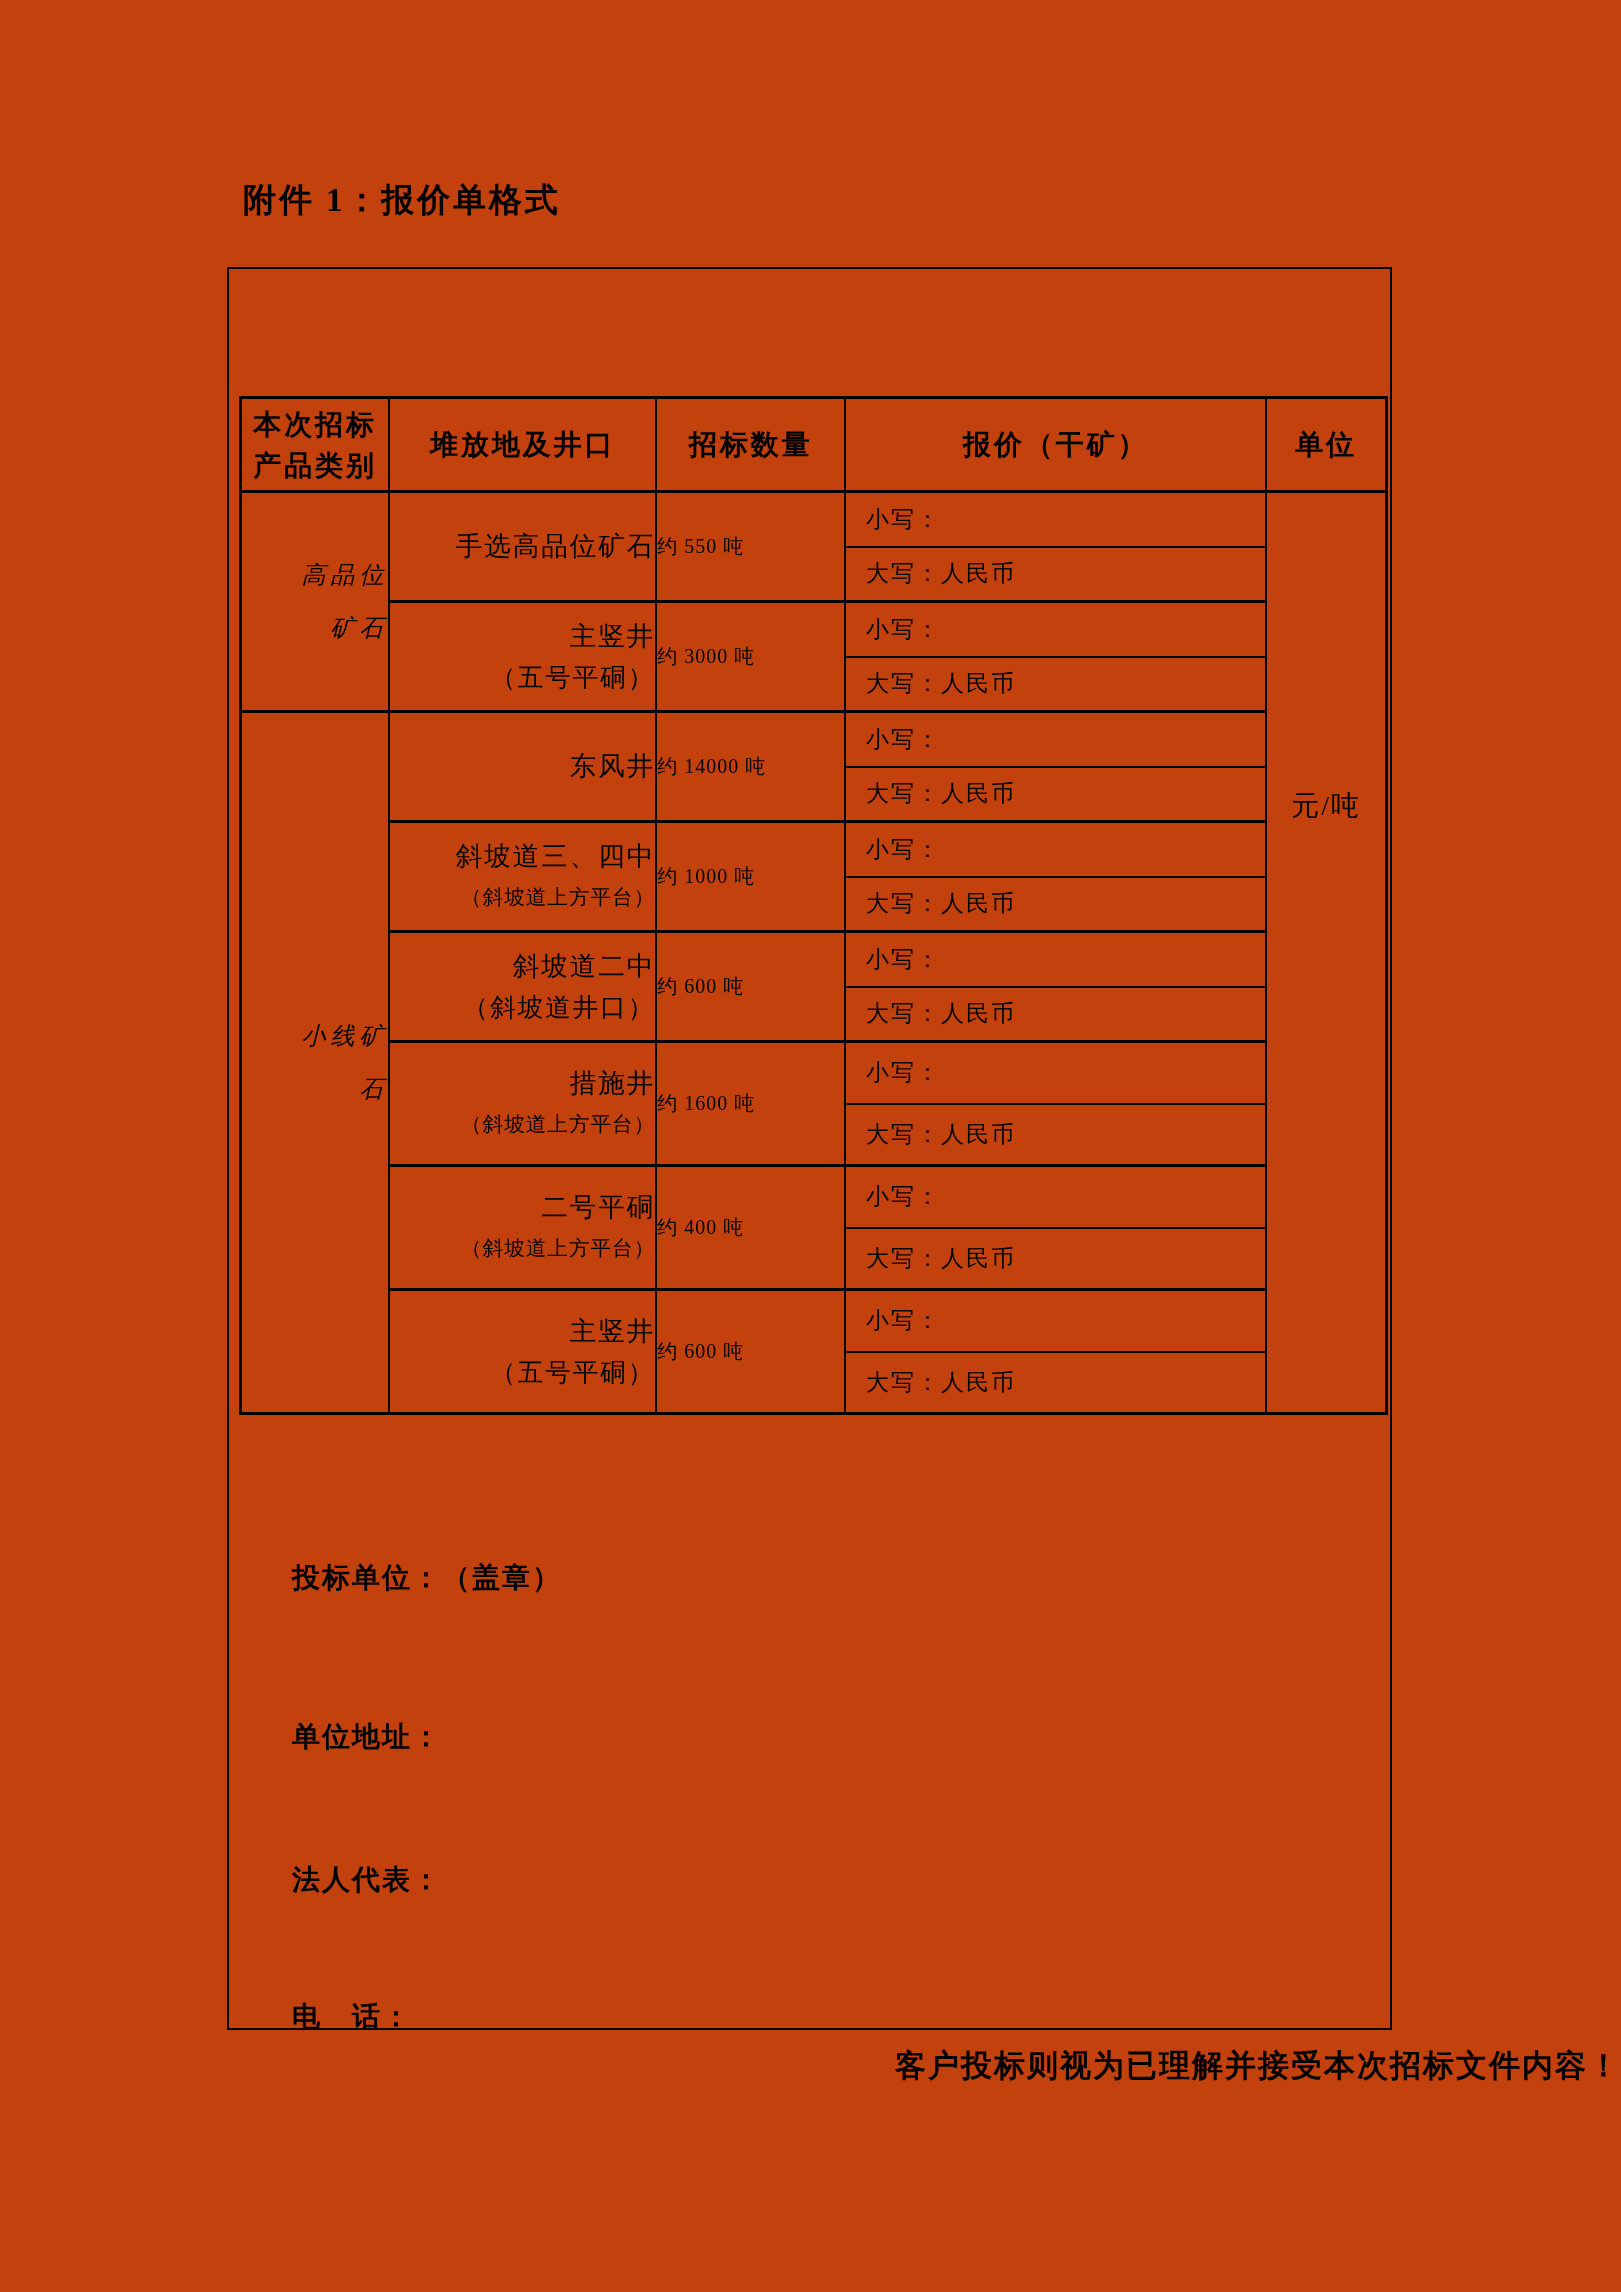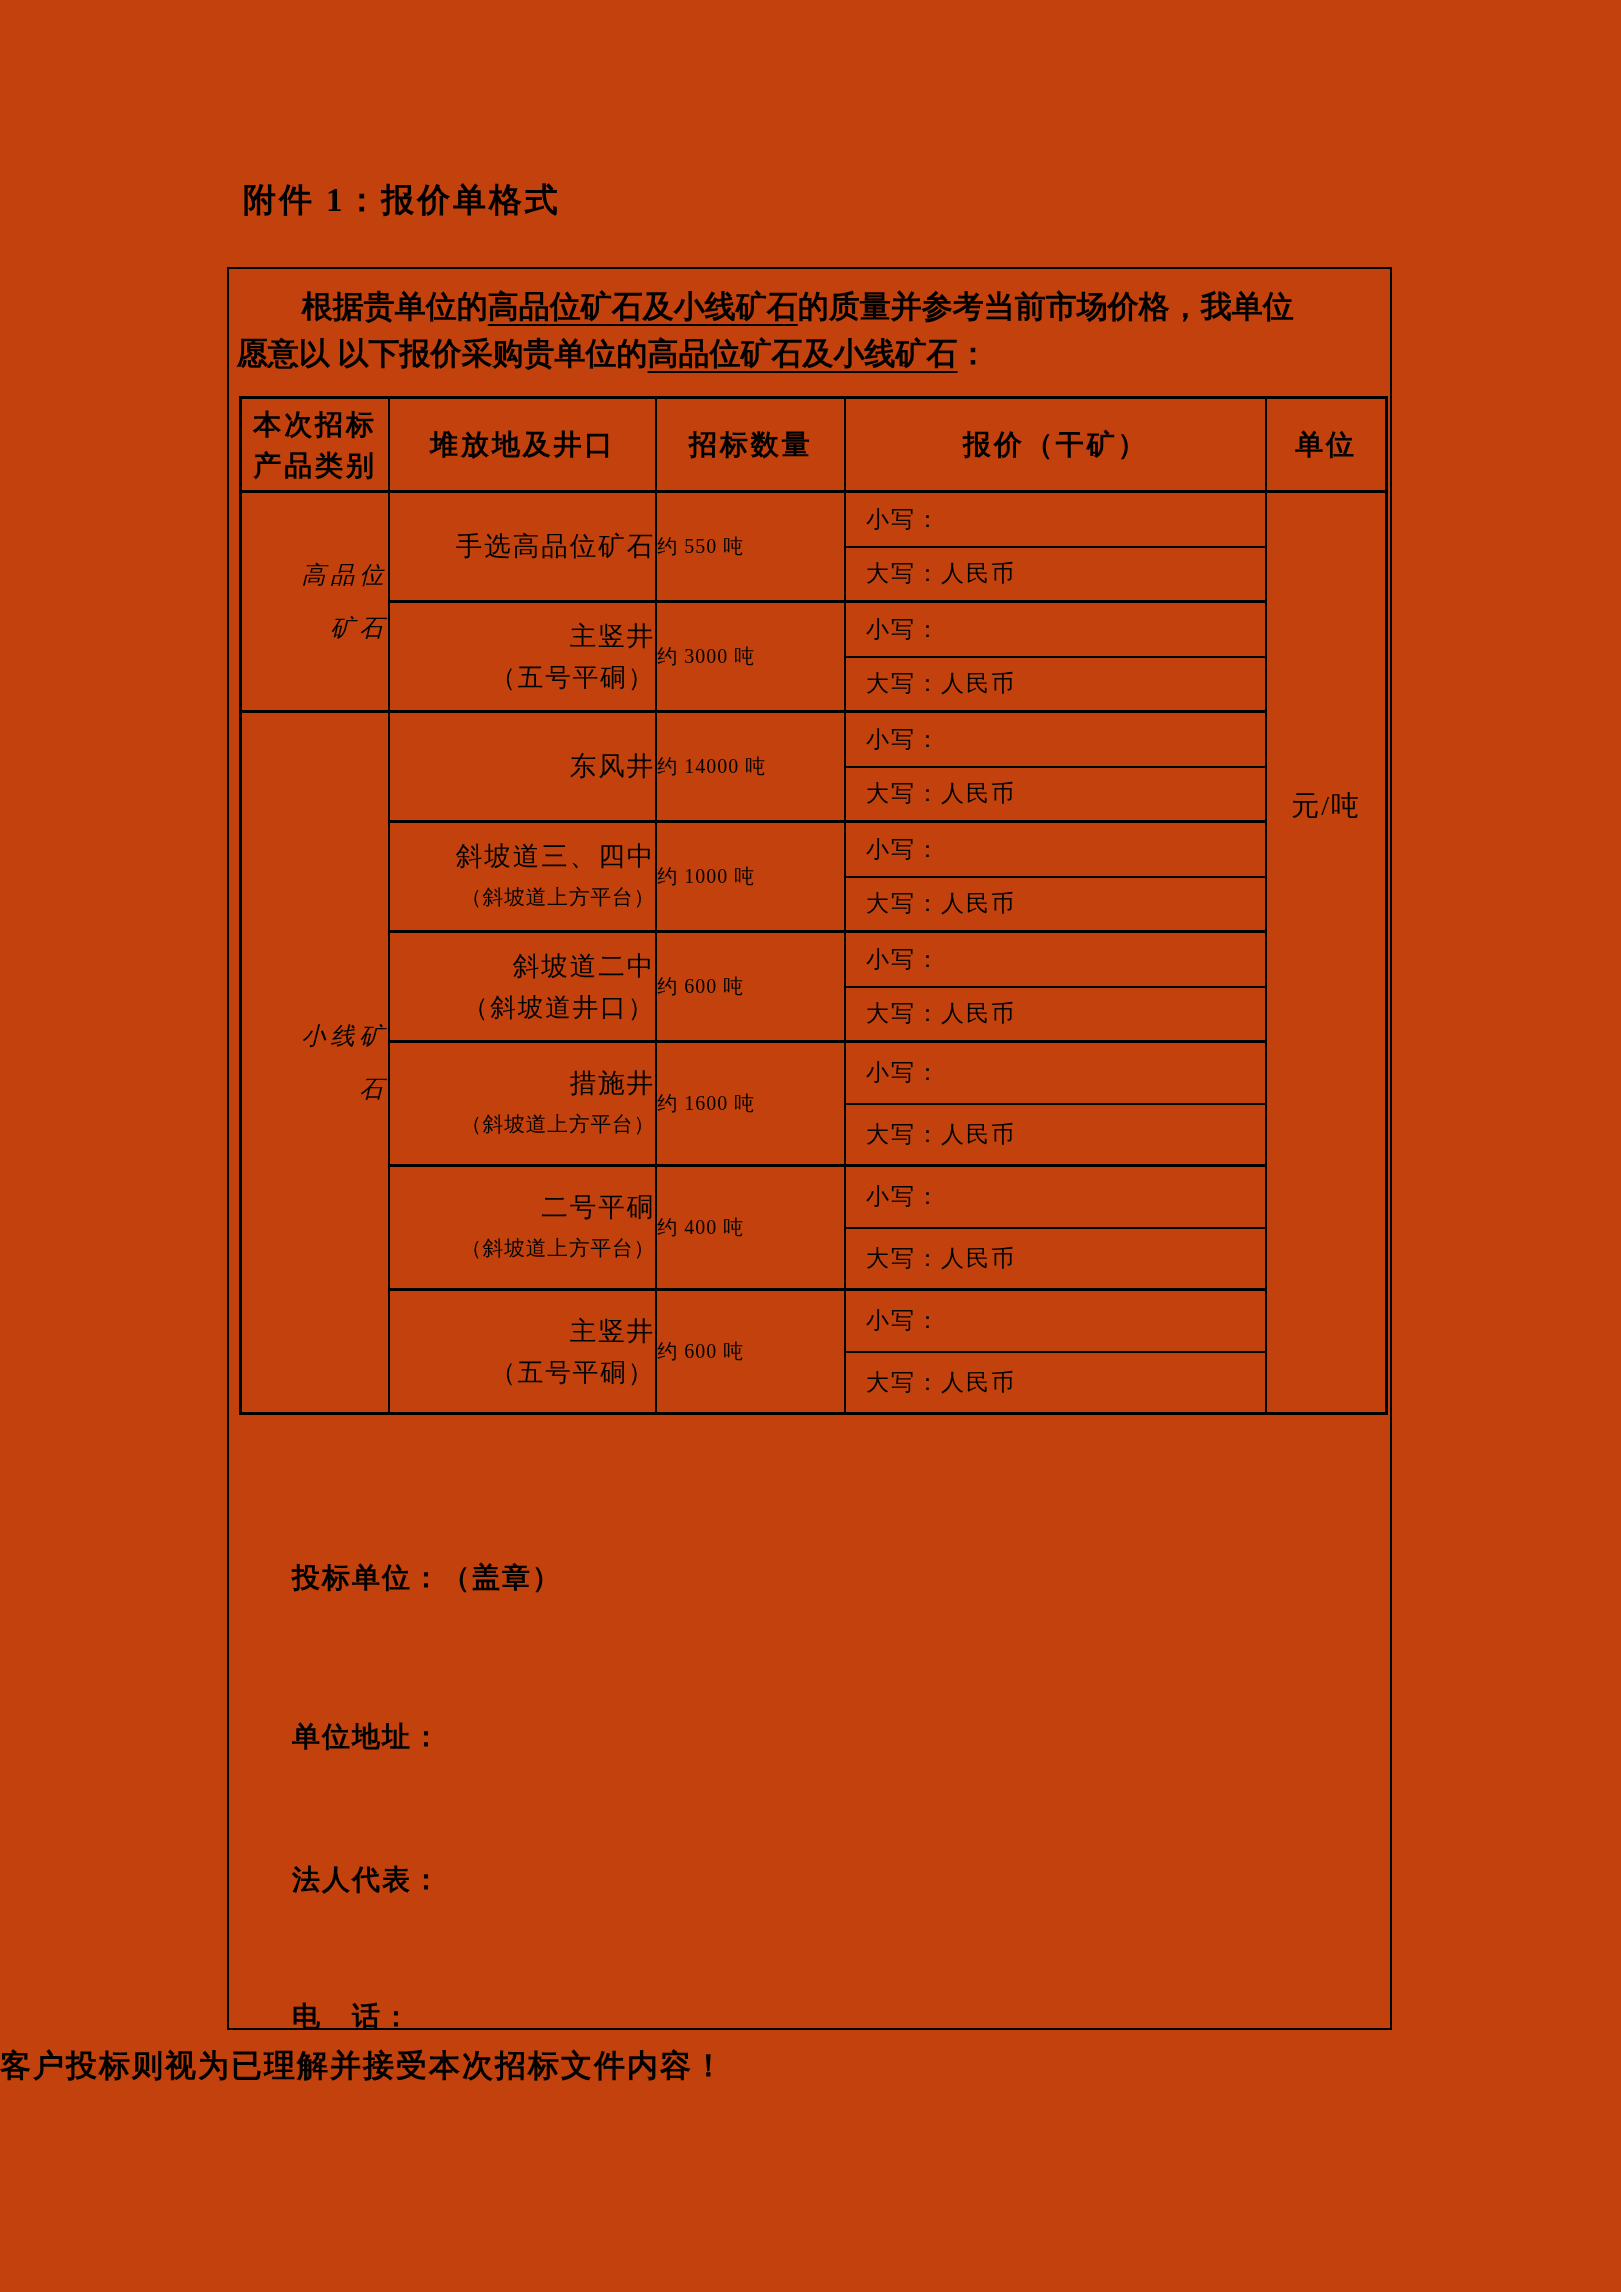--- a/index.html
+++ b/index.html
@@ -40,38 +40,34 @@
             font-size:28px; letter-spacing:2px; }
 
   .commitment { position:absolute; left:63px; top:1198px; width:1088px; margin:0;
                 font-size:27.4px; font-weight:700; letter-spacing:1px; }
   .blabel { position:absolute; left:63px; margin:0; font-size:28px; font-weight:700; letter-spacing:2px; }
   .bidder  { top:1290px; }
   .address { top:1449px; }
   .legal   { top:1592px; }
   .phone   { top:1729px; }
 
-  .footer  { position:absolute; left:0; top:2045px; width:1621px; margin:0; text-align:left;
+  .footer  { position:absolute; left:0; top:2045px; width:1621px; margin:0; text-align:right;
              font-size:31px; font-weight:700; letter-spacing:2px; }
   .pagenum { position:absolute; left:0; top:2105px; width:1621px; margin:0; text-align:center;
              font-size:25.5px; font-weight:700; }
 </style>
 </head>
 <body>
 
 <div class="page">
 
   <h1 class="title">附件 1：报价单格式</h1>
 
   <div class="box">
 
-    <p class="intro">
-      <span class="l1"><span>根据贵单位的</span><span class="u">高品位矿石及小线矿石</span><span>的质量并参考当前市场价格，我单位</span></span>
-      <span class="l2"><span>愿意以 以下报价采购贵单位的</span><span class="u">高品位矿石及小线矿石</span><span>：</span></span>
-    </p>
 
     <table class="quote-table">
       <colgroup>
         <col style="width:149px">
           <col style="width:267px">
           <col style="width:189px">
         <col style="width:421px">
           <col style="width:120px">
       </colgroup>
       <thead>

